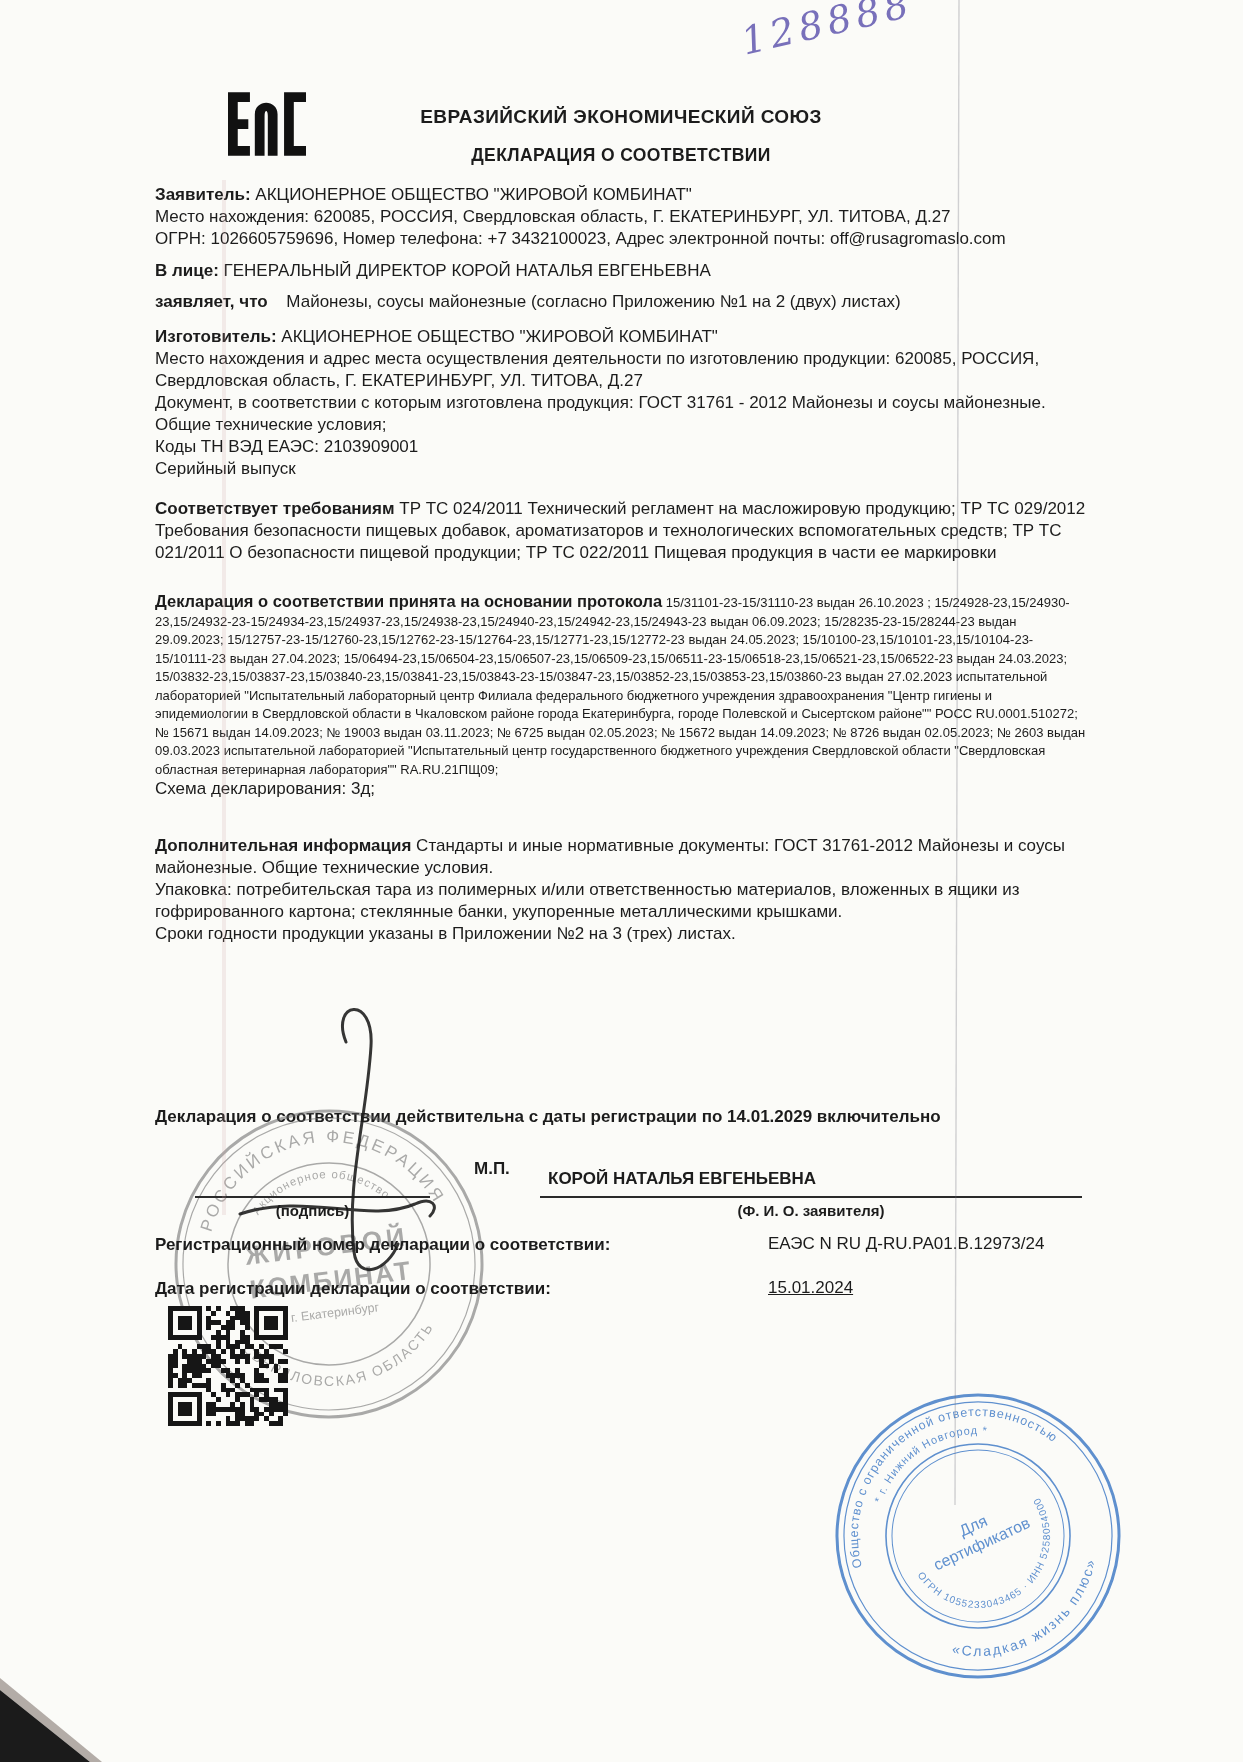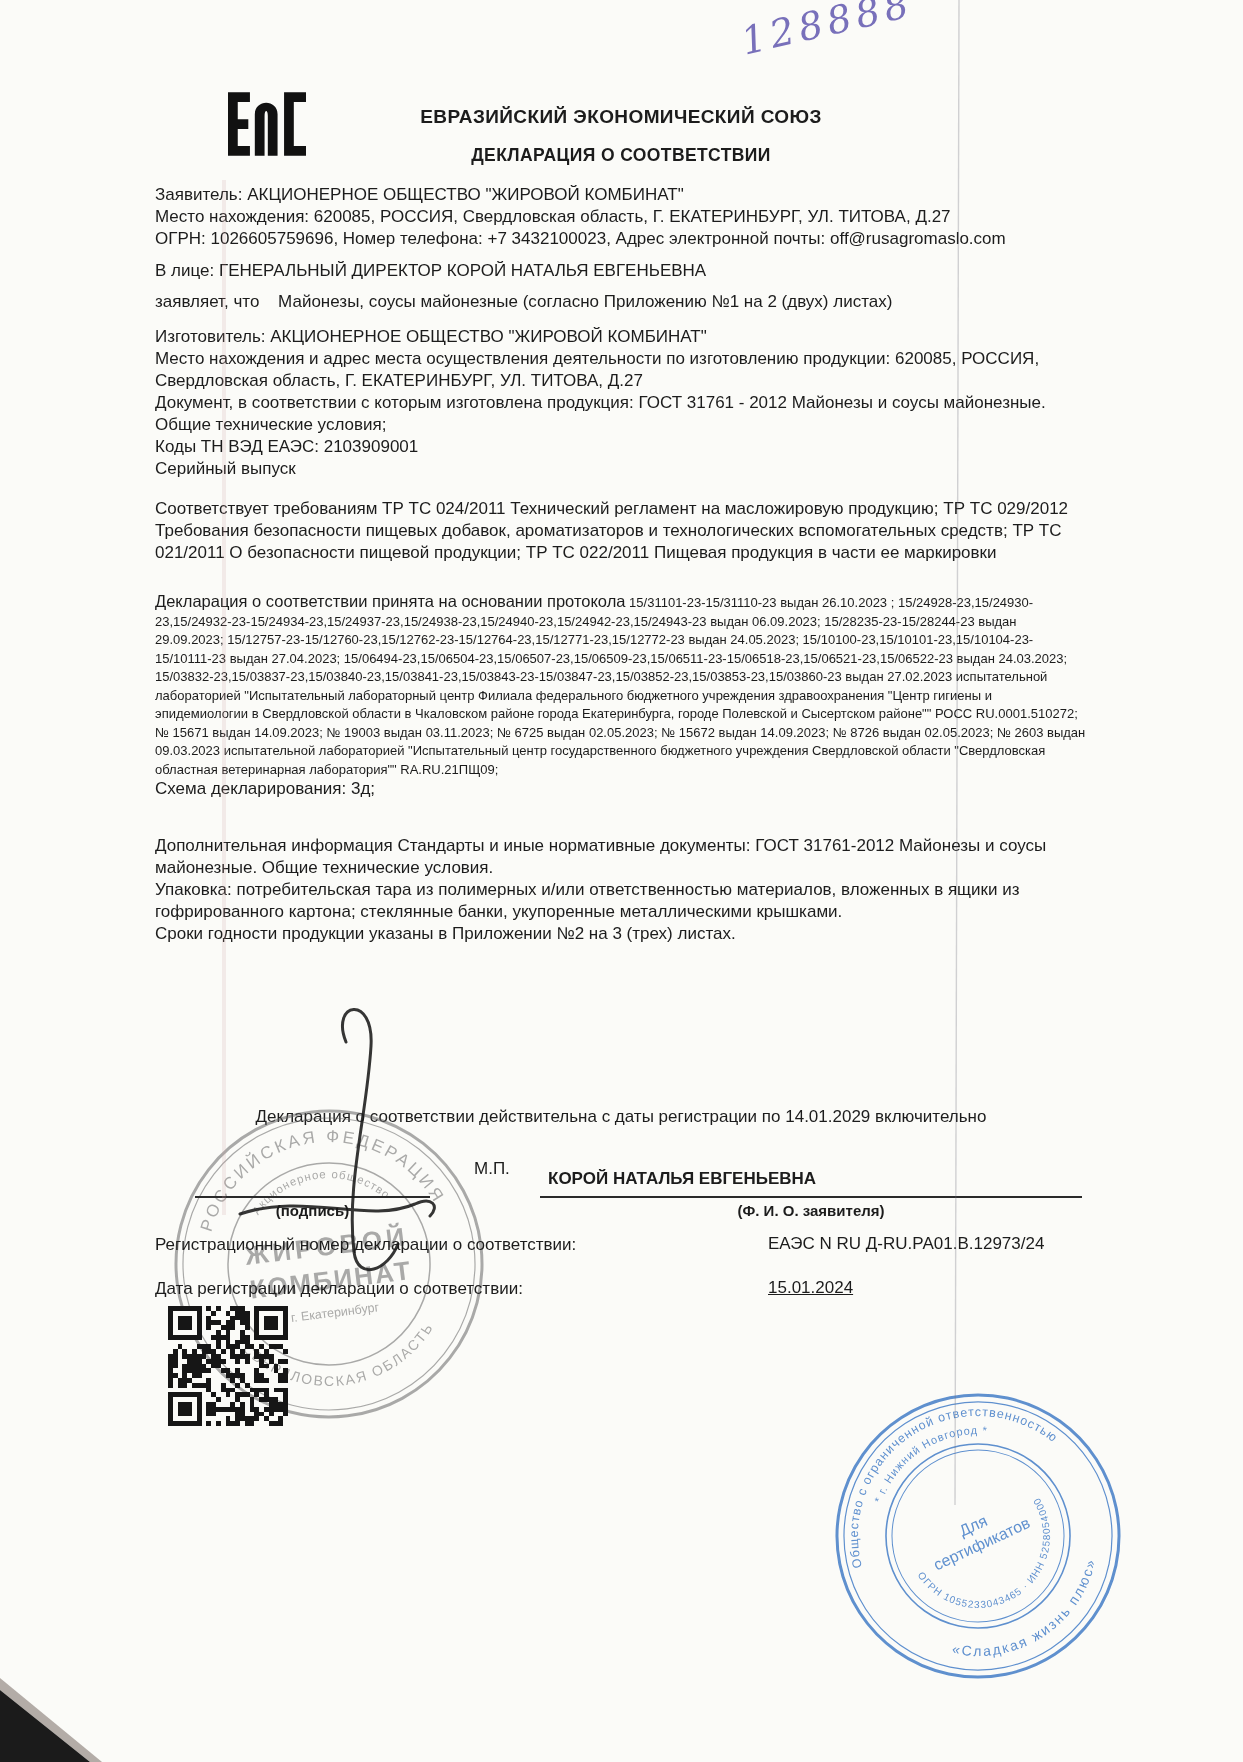--- a/index.html
+++ b/index.html
@@ -4,21 +4,21 @@
 <style>
   html,body{margin:0;padding:0;background:#e8e8e8;}
   .page{
     position:relative;width:1243px;height:1762px;margin:0 auto;
     background:#fbfbf8;overflow:hidden;
     font-family:"Liberation Sans","DejaVu Sans",sans-serif;
     color:#1c1c1c;
   }
   .abs{position:absolute;}
   .body-text{font-size:17px;line-height:22px;}
-  .b{font-weight:normal;text-align:center;}
+  .b{font-weight:bold;}
   .col{left:155px;width:932px;}
   .title{text-align:center;font-weight:bold;letter-spacing:.4px;}
   .small{font-size:13px;line-height:16.5px;}
   .cap{font-weight:bold;font-size:15px;text-align:center;}
   .sig-line{border-top:2px solid #2a2a2a;height:0;}
   .hand{
     font-family:"DejaVu Serif",serif;font-style:italic;
     font-size:38px;letter-spacing:5px;color:#6258b0;
     transform:rotate(-13deg);transform-origin:left center;opacity:.85;
   }

